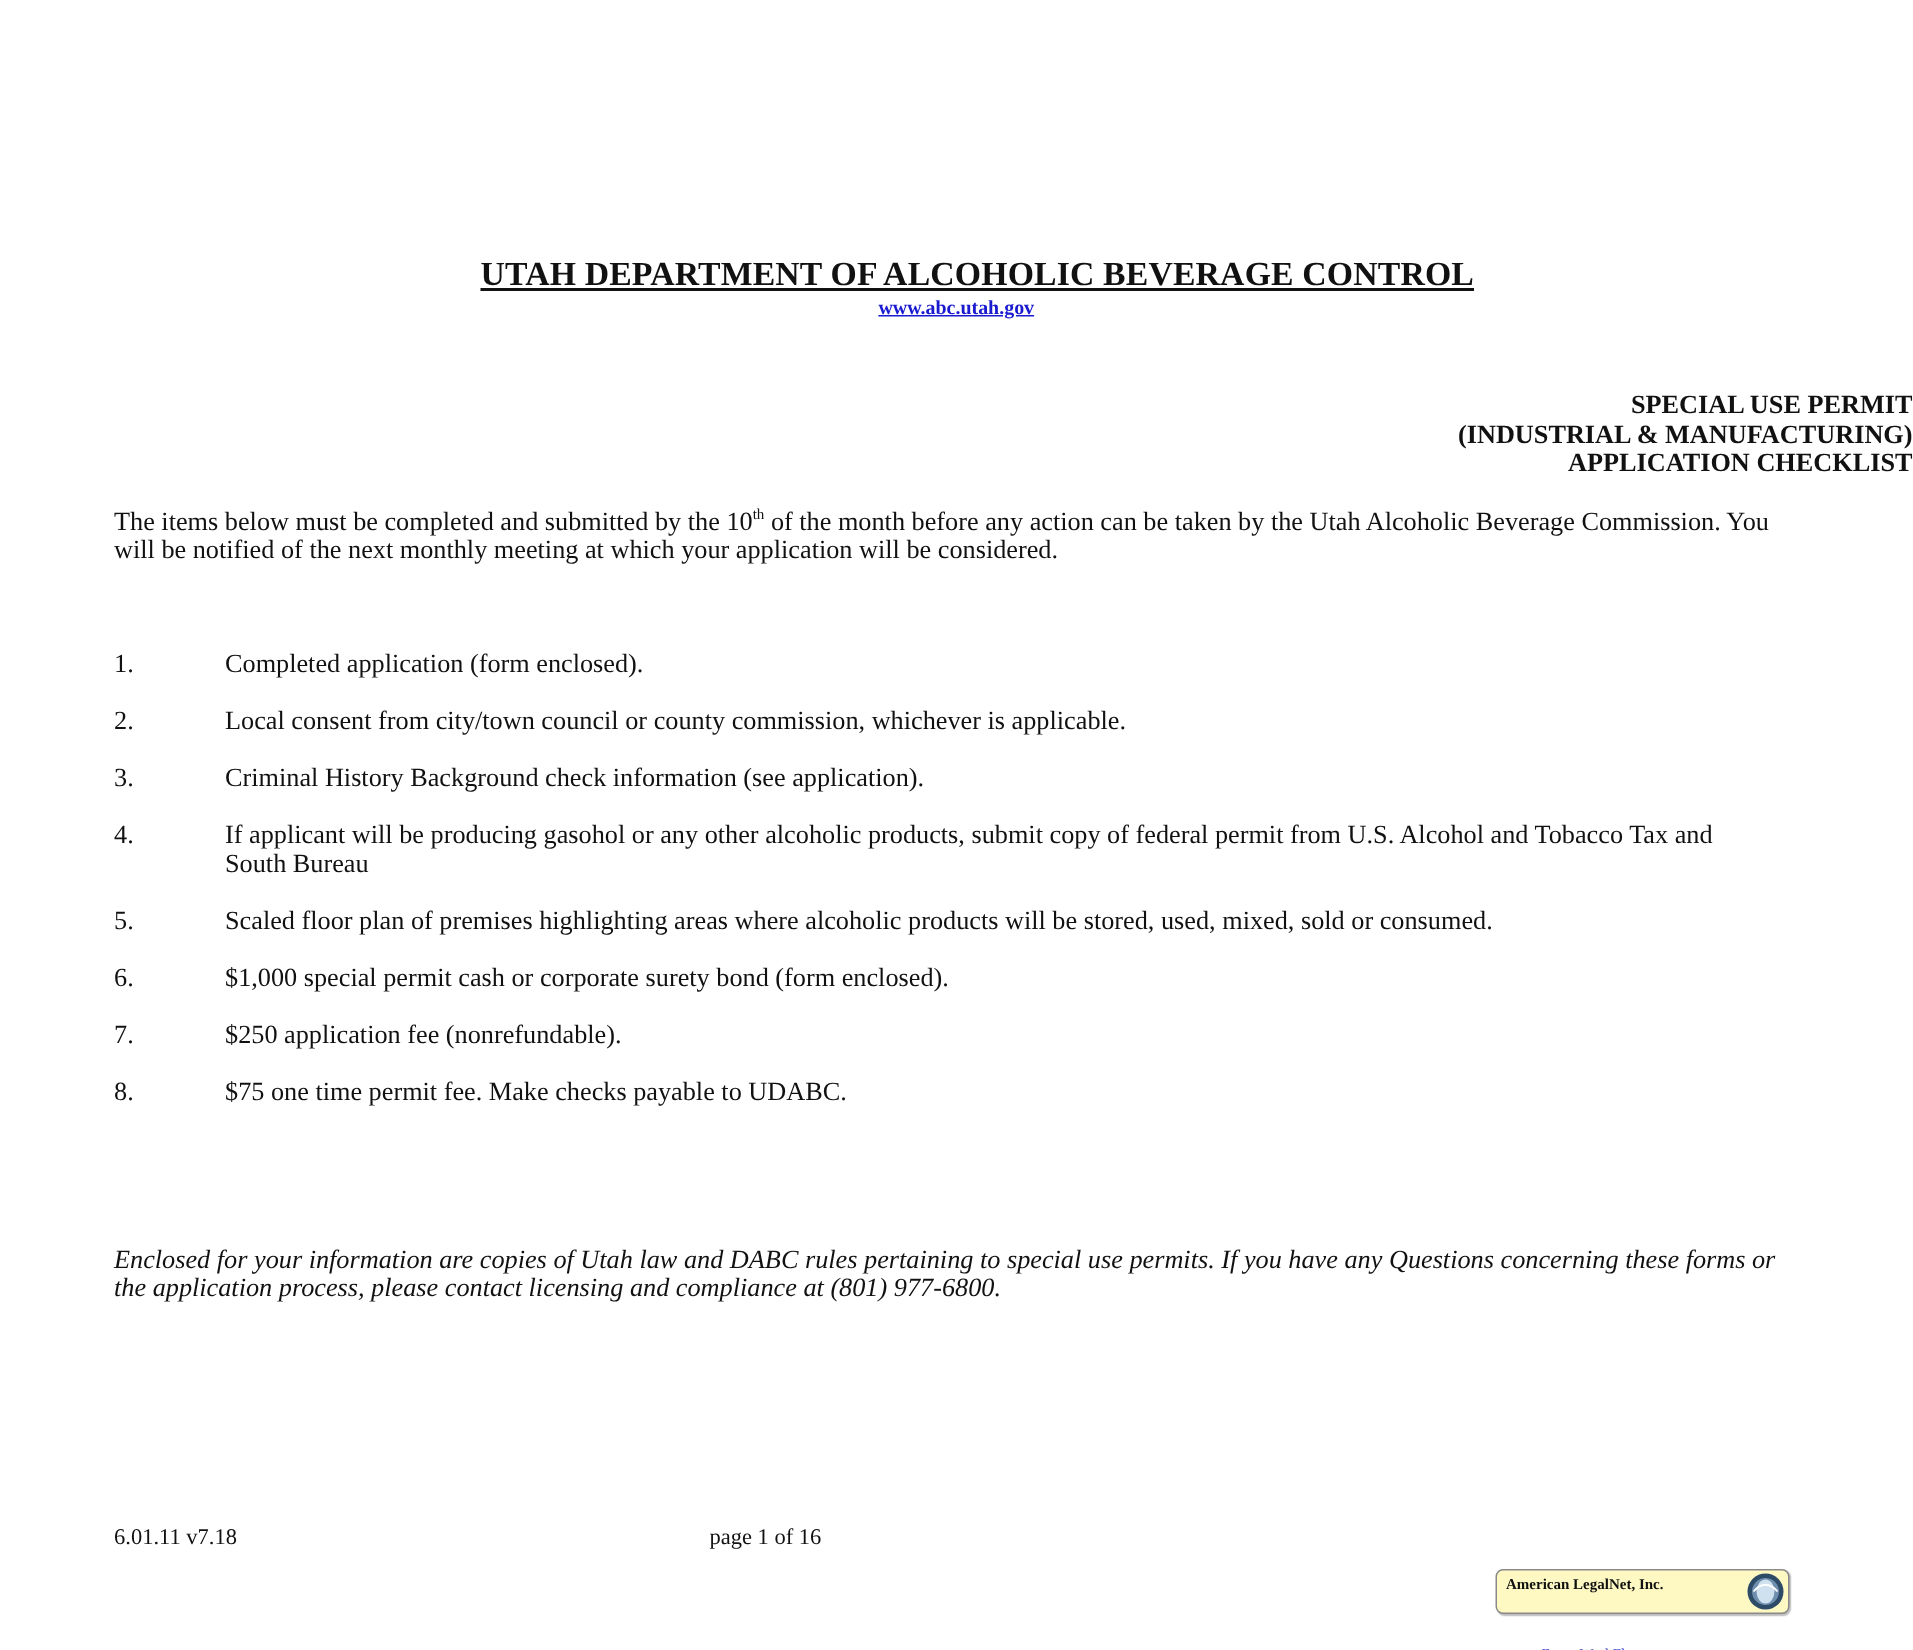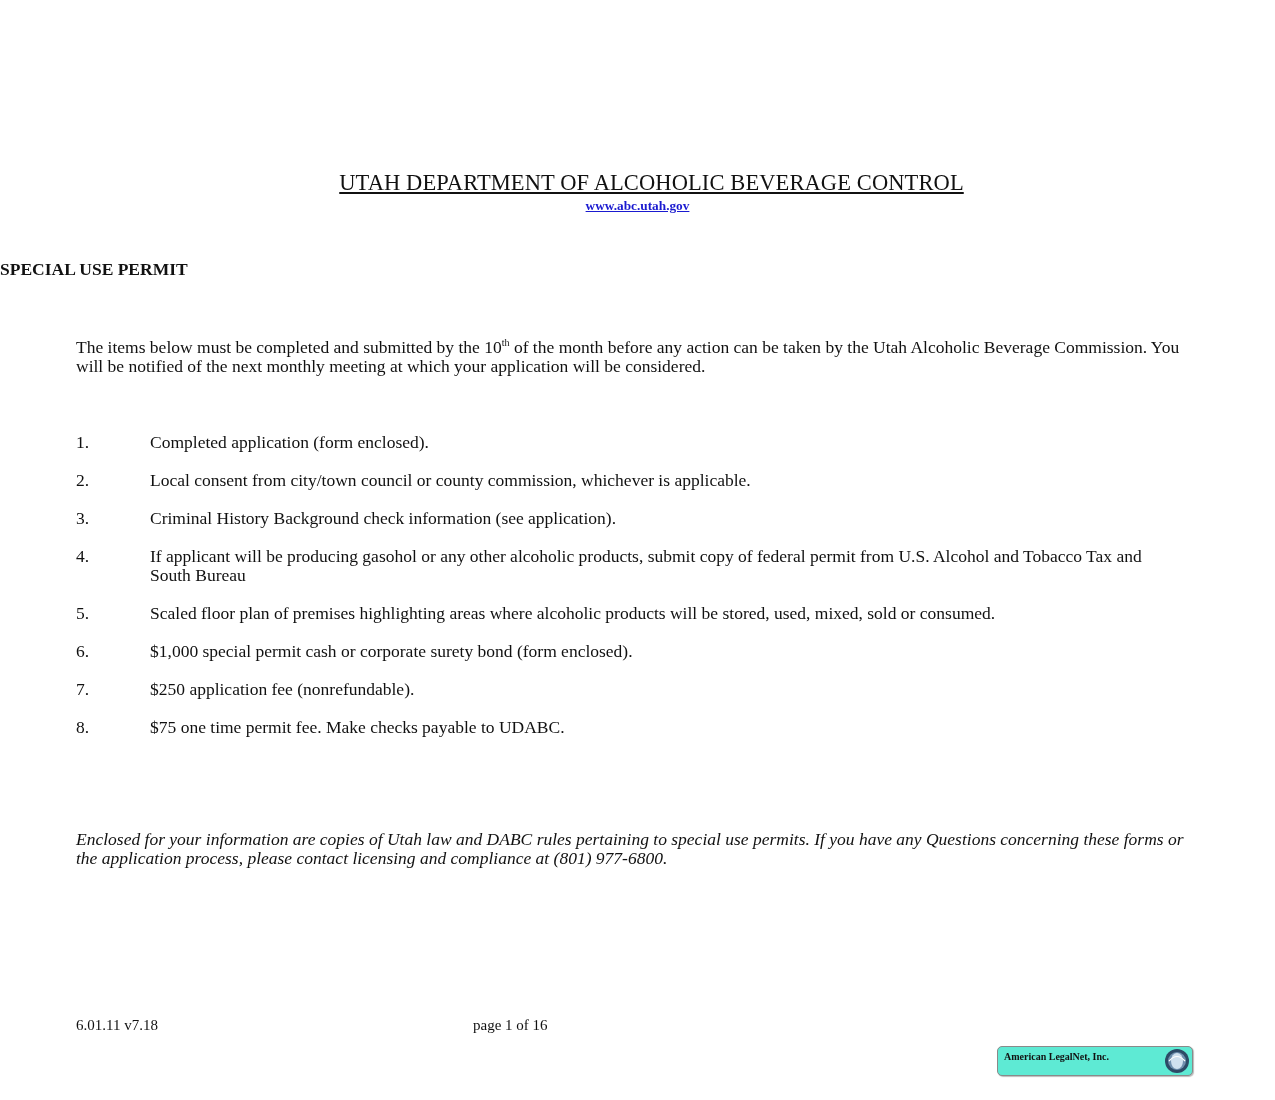--- a/index.html
+++ b/index.html
@@ -2,64 +2,66 @@
 <html><head>
   <meta charset="utf-8">
   <style>
     html, body { margin: 0; padding: 0; background: #ffffff; }
     body {
       width: 1275px; height: 1100px; position: relative; overflow: hidden;
       font-family: "Liberation Serif", "DejaVu Serif", serif; color: #111;
     }
     .header { position: absolute; left: 0; top: 170px; width: 1275px; text-align: center; }
     .org-title {
-      font-weight: normal; font-size: 22.5px; text-decoration: underline;
+      font-weight: bold; font-size: 22.5px; text-decoration: underline;
       letter-spacing: 0.1px; line-height: 26px; margin: 0; padding-left: 28px;
     }
     .address { font-weight: bold; font-size: 13.3px; line-height: 15px; margin: 0; }
     .website { font-weight: bold; font-size: 13.3px; line-height: 15px; color: #1a1ad0; text-decoration: underline; }
     .form-title {
-      position: absolute; left: 0; top: 260px; width: 1275px; text-align: left;
+      position: absolute; left: 0; top: 260px; width: 1275px; text-align: right;
       font-weight: bold; font-size: 17.5px; line-height: 19.5px;
     }
     .form-title div { margin: 0; }
     .intro {
       position: absolute; left: 76px; top: 338px; width: 1120px;
       font-size: 17.5px; line-height: 19px; margin: 0;
     }
     .intro sup { font-size: 10px; line-height: 0; vertical-align: 7px; }
     .checklist { position: absolute; left: 76px; top: 433px; width: 1120px; margin: 0; padding: 0; list-style: none; }
     .checklist li { position: relative; font-size: 17.5px; line-height: 19px; }
     .checklist .num { position: absolute; left: 0; top: 0; width: 70px; }
     .checklist .text { display: block; margin-left: 74px; }
     .closing {
       position: absolute; left: 76px; top: 830px; width: 1120px;
       font-size: 17.5px; line-height: 19px; margin: 0; font-style: italic;
     }
     .footer-left { position: absolute; left: 76px; top: 1017px; font-size: 15px; }
     .footer-center { position: absolute; left: 473px; top: 1017px; font-size: 15px; }
     .badge {
       position: absolute; left: 997px; top: 1046px; width: 194px; height: 28px;
-      border: 1px solid #8a8a8a; border-radius: 5px; background: #5eead4;
+      border: 1px solid #8a8a8a; border-radius: 5px; background: #fef9c3;
       box-shadow: 1px 1px 1px #bbb;
     }
     .badge-name { position: absolute; left: 6px; top: 4px; font-size: 10px; font-weight: bold; }
     .badge-url { position: absolute; left: 6px; top: 15px; font-size: 10px; color: #2a2ac8; text-decoration: underline; margin-top: 36px; }
     .badge-logo { position: absolute; right: 2px; top: 1px; width: 26px; height: 26px; }
   </style>
 </head>
 <body>
 
 <div class="header">
   <div class="org-title">UTAH DEPARTMENT OF ALCOHOLIC BEVERAGE CONTROL</div>
   <a class="website">www.abc.utah.gov</a>
 </div>
 
 <div class="form-title">
   <div>SPECIAL USE PERMIT</div>
+  <div>(INDUSTRIAL &amp; MANUFACTURING)</div>
+  <div>APPLICATION CHECKLIST</div>
 </div>
 
 <p class="intro"><span>The items below must be completed and submitted by the 10</span><sup>th</sup><span> of the month before any action can be taken by the Utah Alcoholic Beverage Commission.  You will be notified of the next monthly meeting at which your application will be considered.</span></p>
 
 <ol class="checklist">
   <li style="margin-bottom:19px;">
     <span class="num">1.</span>
     <span class="text">Completed application (form enclosed).</span>
   </li>
   <li style="margin-bottom:19px;">

